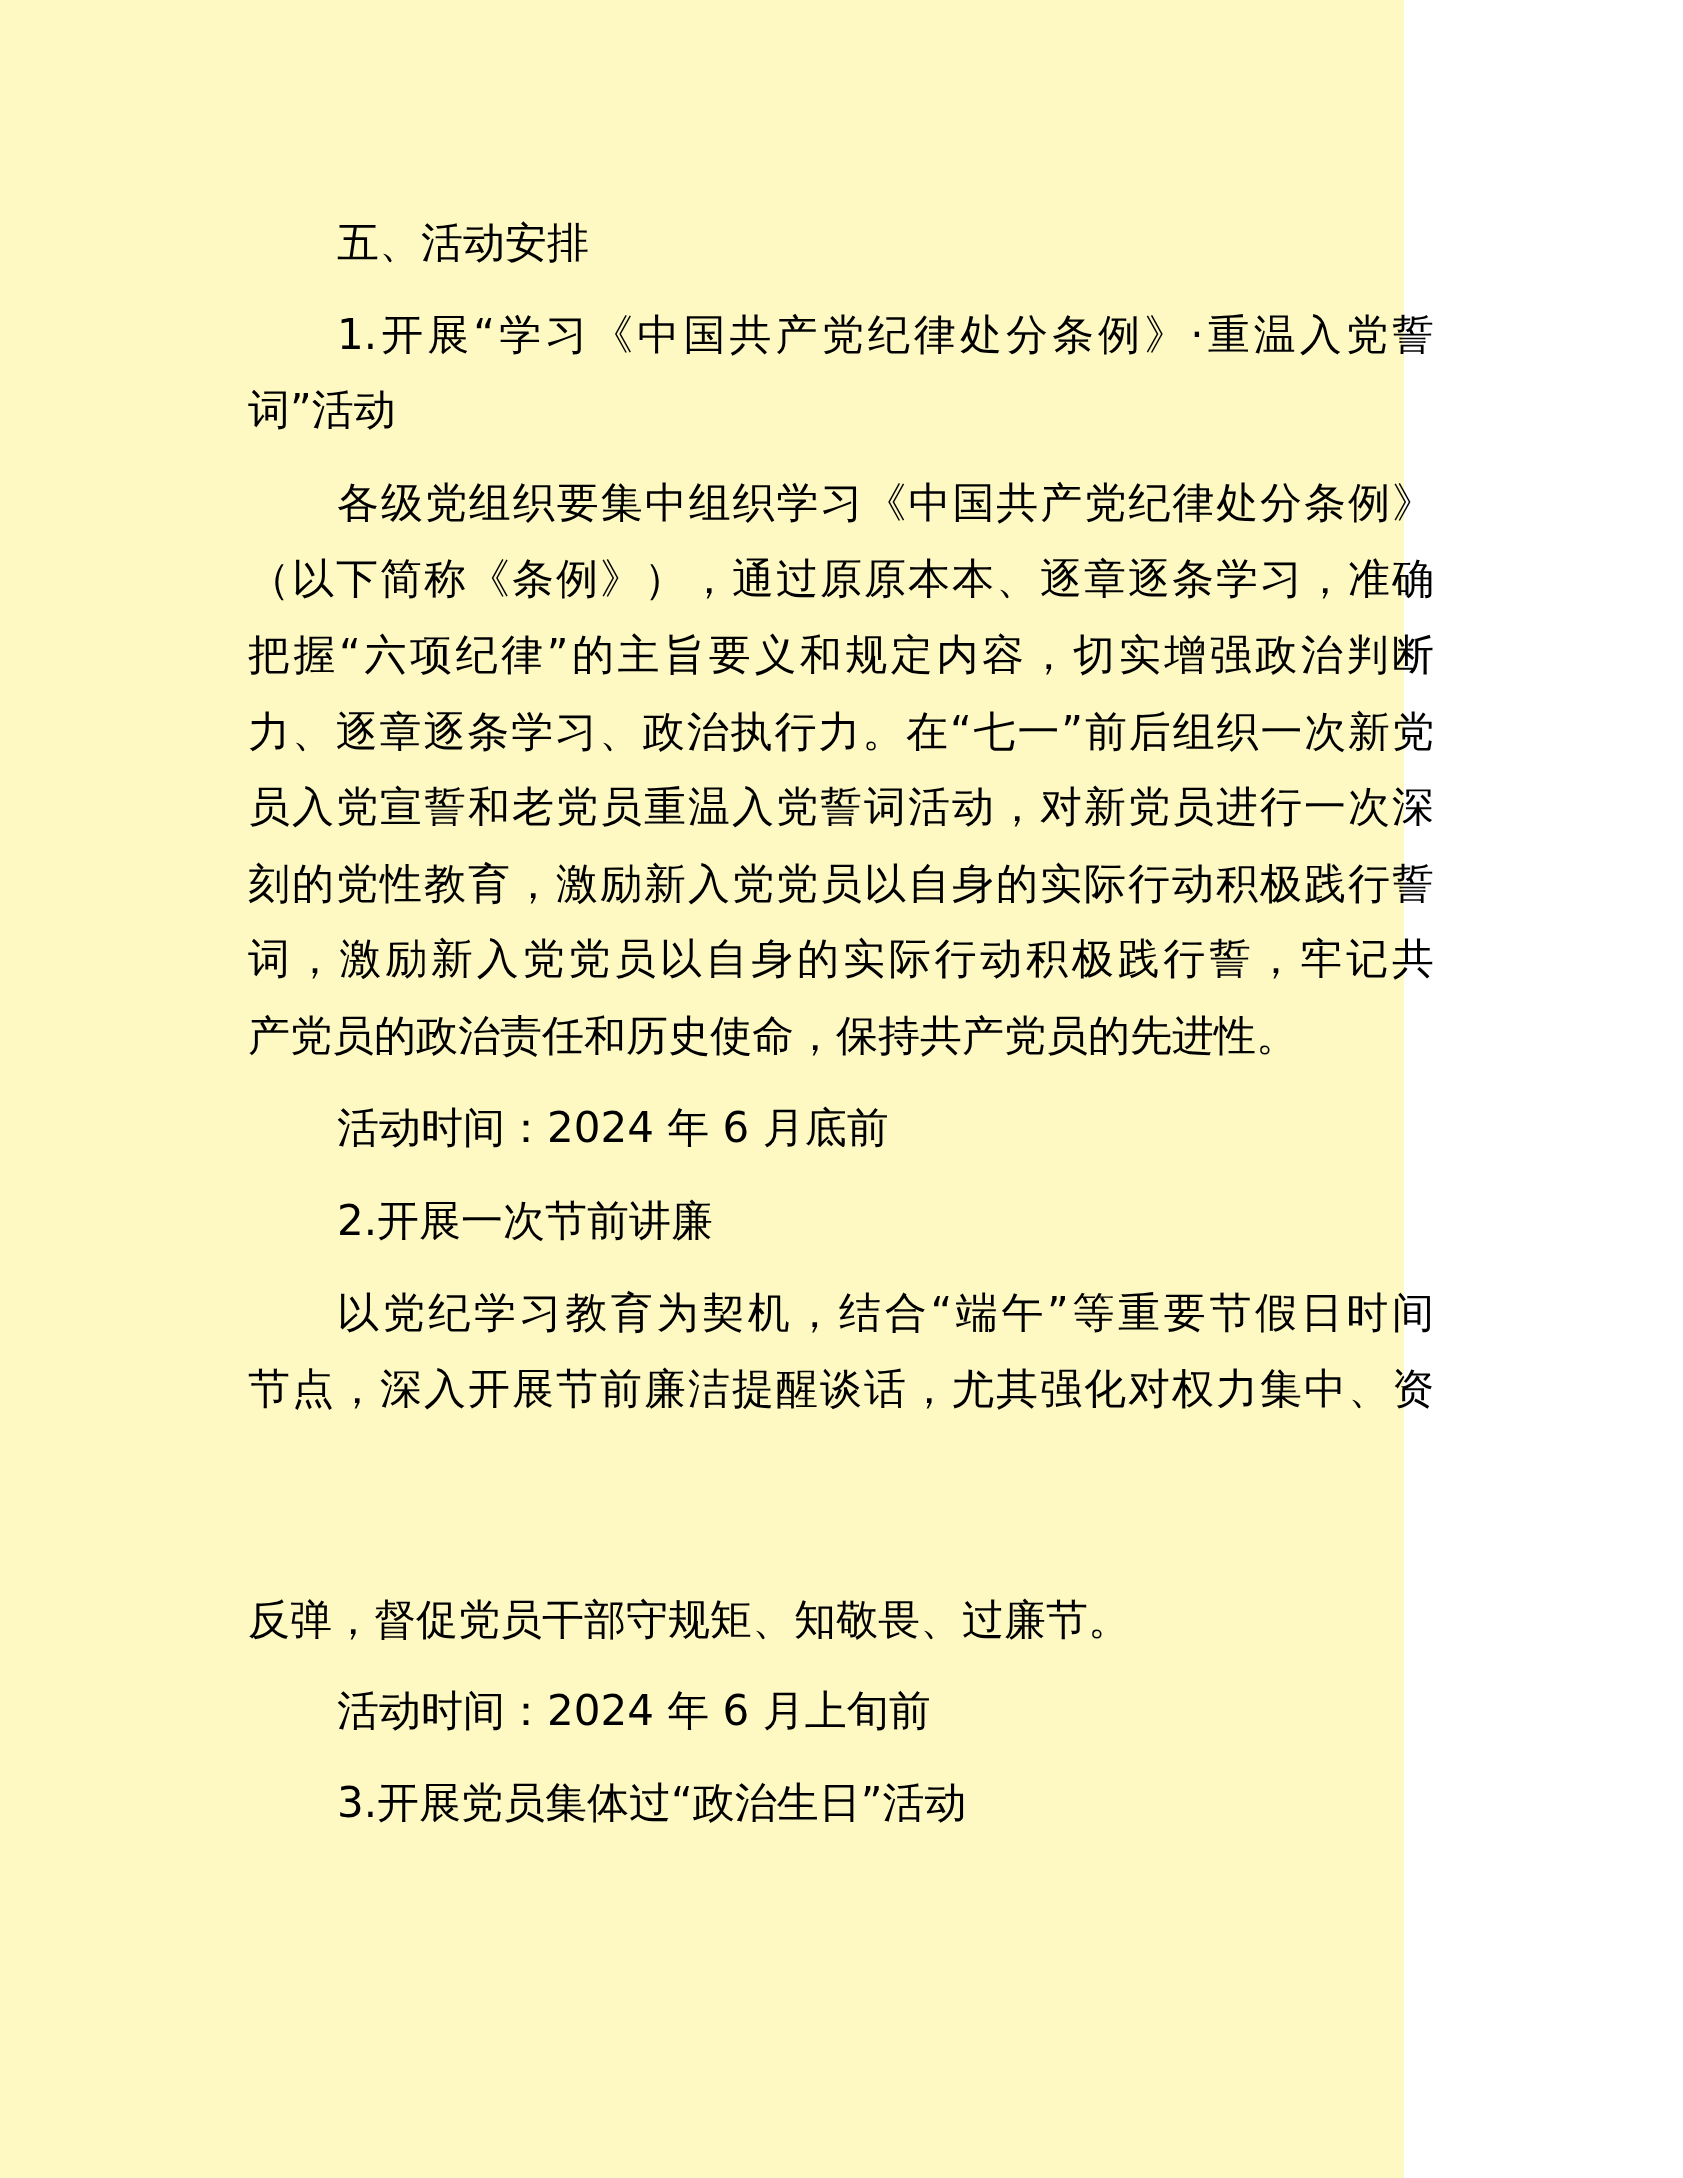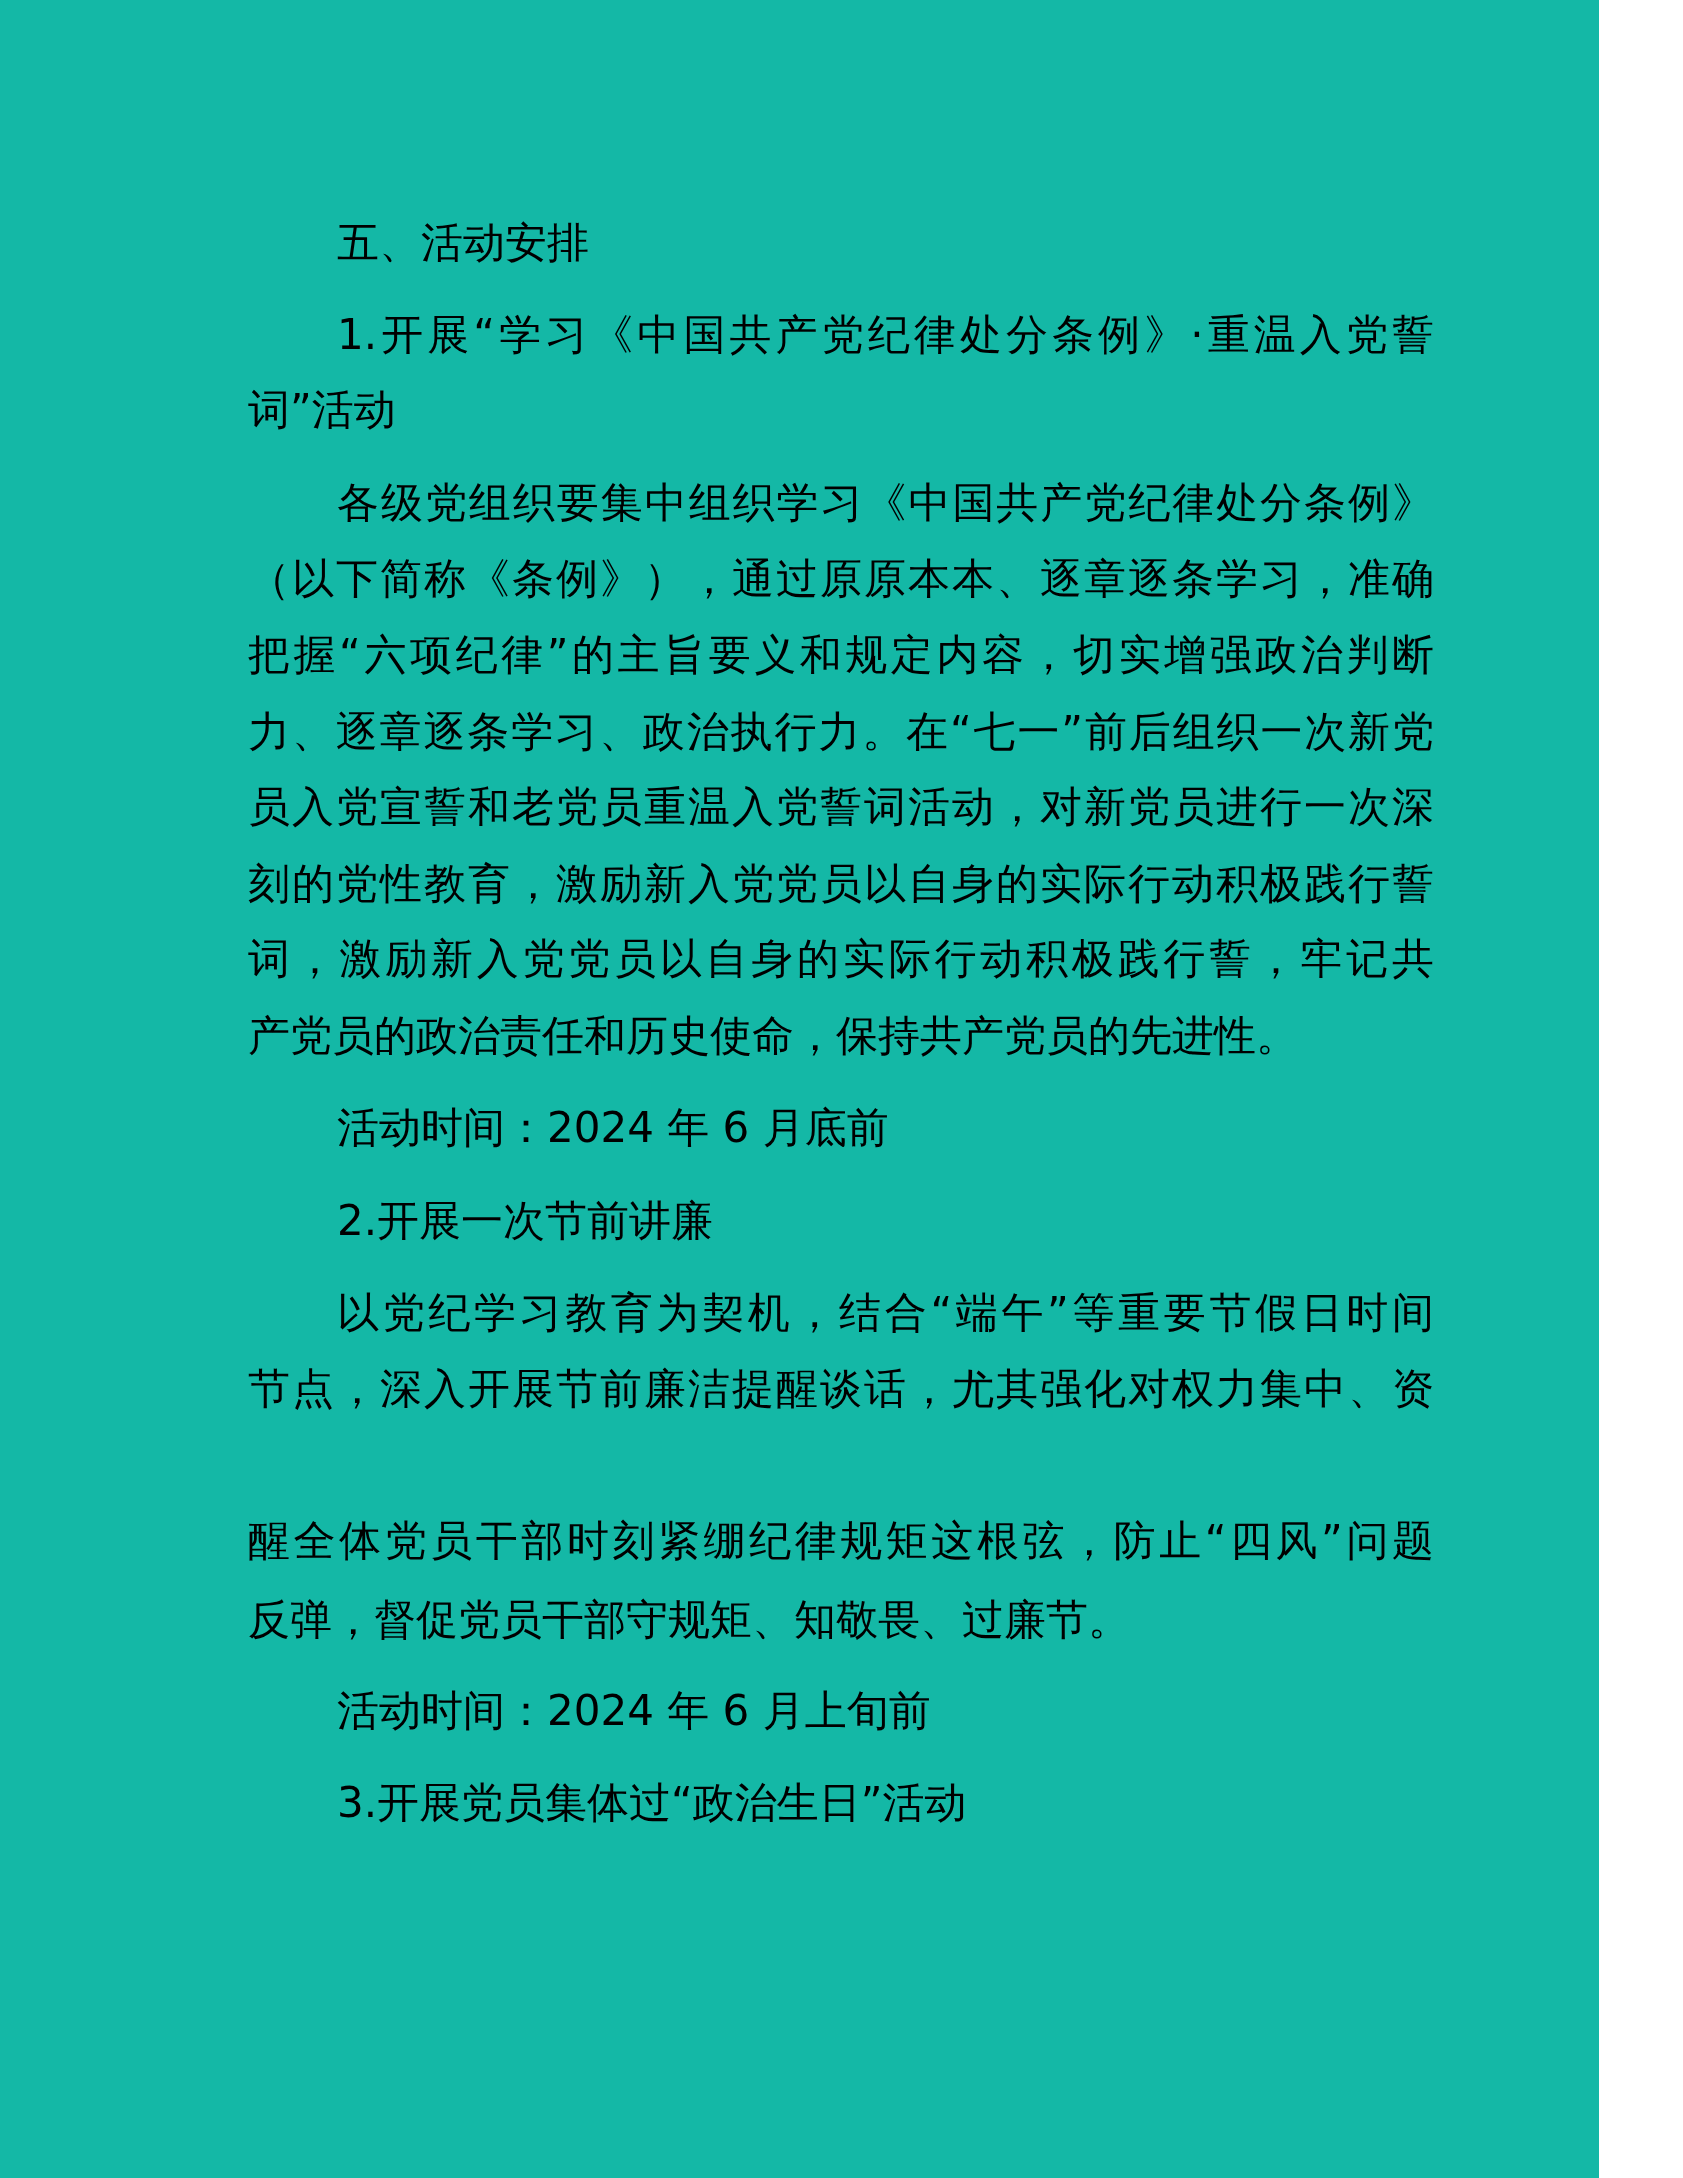--- a/index.html
+++ b/index.html
@@ -1,18 +1,18 @@
 <!DOCTYPE html>
 <html><head>
 <meta charset="utf-8">
 <style>
   html, body { margin:0; padding:0; background:#ffffff; }
   body { width:1683px; height:2178px; position:relative; overflow:hidden;
          font-family: "DejaVu Sans", "Liberation Sans", sans-serif; color:#000; }
-  .page { position:absolute; left:0; top:0; width:1599px; height:2178px; background:#14b8a6; }
+  .page { position:absolute; left:0; top:0; width:1404px; height:2178px; background:#fef9c3; }
   .line { position:absolute; left:248px; width:1186px; height:59px; line-height:59px;
           font-size:42px; white-space:nowrap; margin-top:-30px; }
   .line.full { text-align:justify; text-align-last:justify; }
   .line.indent { left:337px; width:1097px; }
 </style>
 </head>
 <body>
 
 <div class="page">
   <div class="line indent" style="top:243px">五、活动安排</div>
@@ -28,20 +28,19 @@
   <div class="line full" style="top:884px">刻的党性教育，激励新入党党员以自身的实际行动积极践行誓</div>
   <div class="line full" style="top:959px">词，激励新入党党员以自身的实际行动积极践行誓，牢记共</div>
   <div class="line" style="top:1036px">产党员的政治责任和历史使命，保持共产党员的先进性。</div>
 
   <div class="line indent" style="top:1128px">活动时间：2024 年 6 月底前</div>
 
   <div class="line indent" style="top:1221px">2.开展一次节前讲廉</div>
 
   <div class="line indent full" style="top:1313px">以党纪学习教育为契机，结合“端午”等重要节假日时间</div>
   <div class="line full" style="top:1389px">节点，深入开展节前廉洁提醒谈话，尤其强化对权力集中、资</div>
-  <div class="line full" style="top:1541px">醒全体党员干部时刻紧绷纪律规矩这根弦，防止“四风”问题</div>
   <div class="line" style="top:1620px">反弹，督促党员干部守规矩、知敬畏、过廉节。</div>
 
   <div class="line indent" style="top:1711px">活动时间：2024 年 6 月上旬前</div>
 
   <div class="line indent" style="top:1803px">3.开展党员集体过“政治生日”活动</div>
 </div>
 
 
 </body></html>

